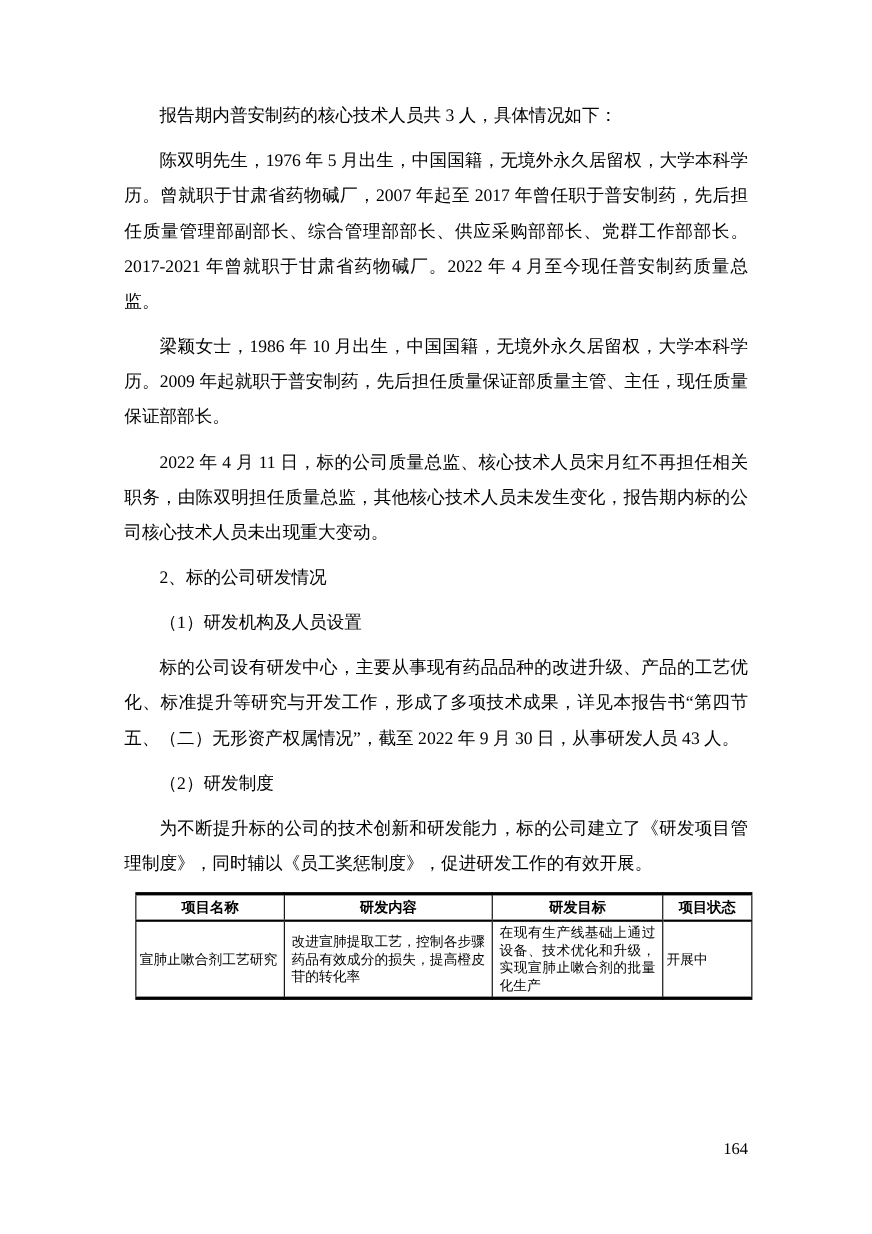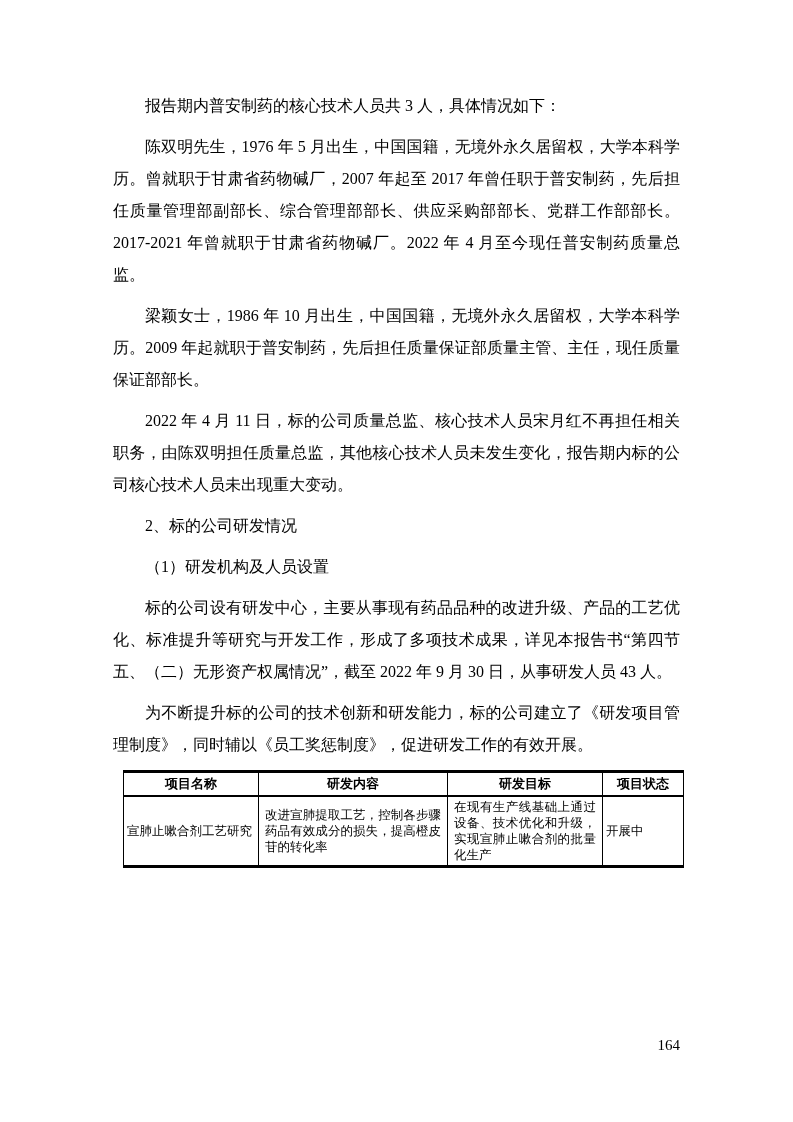--- a/index.html
+++ b/index.html
@@ -87,20 +87,21 @@
 
 
     <p class="para">2022 年 4 月 11 日，标的公司质量总监、核心技术人员宋月红不再担任相关职务，由陈双明担任质量总监，其他核心技术人员未发生变化，报告期内标的公司核心技术人员未出现重大变动。</p>
 
     <p class="para">2、标的公司研发情况</p>
 
     <p class="para">（1）研发机构及人员设置</p>
 
     <p class="para">标的公司设有研发中心，主要从事现有药品品种的改进升级、产品的工艺优化、标准提升等研究与开发工作，形成了多项技术成果，详见本报告书“第四节五、（二）无形资产权属情况”，截至 2022 年 9 月 30 日，从事研发人员 43 人。</p>
 
+    <p class="para">（2）研发制度</p>
 
     <p class="para">为不断提升标的公司的技术创新和研发能力，标的公司建立了《研发项目管理制度》，同时辅以《员工奖惩制度》，促进研发工作的有效开展。</p>
 
 
     <table class="rd-table">
       <colgroup>
         <col style="width:135px">
         <col style="width:189px">
         <col style="width:155px">
         <col style="width:81px">

